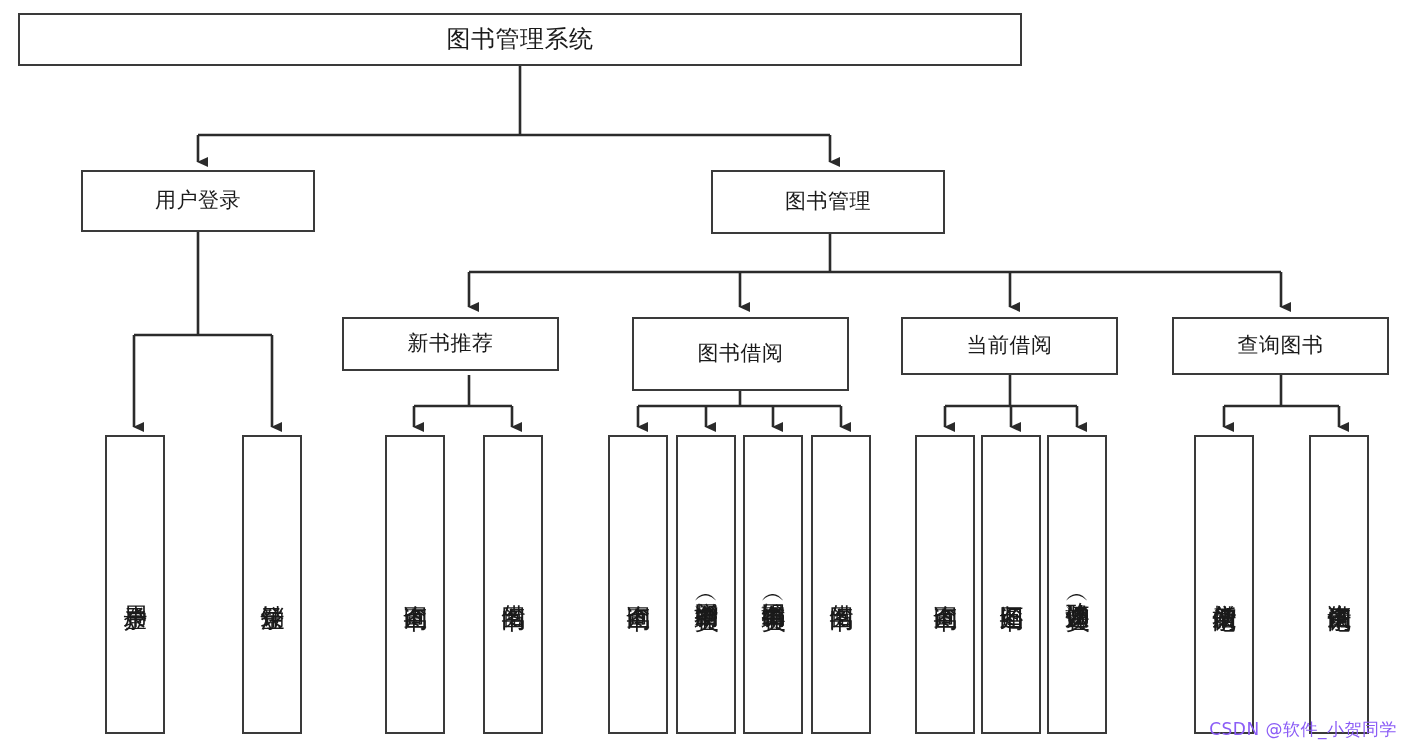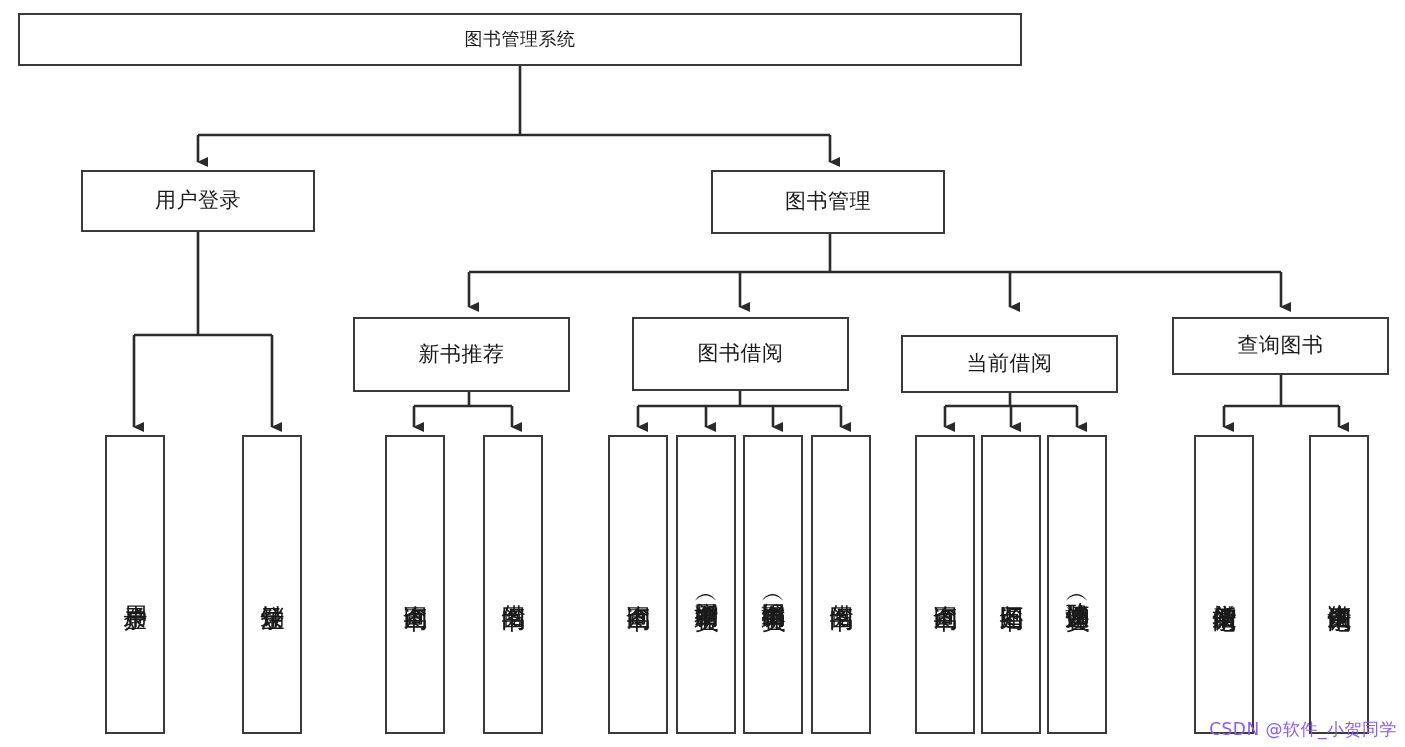--- a/index.html
+++ b/index.html
@@ -36,21 +36,21 @@
     display:block;
     text-align:center;
     line-height:1.12;
     letter-spacing:0.5px;
   }
   
   .node.h .label{
     writing-mode:horizontal-tb;
     font-size:21px;
   }
-  .node.root .label{ font-size:18px; }
+  .node.root .label{ font-size:24px; }
   
   .node.v{
     align-items:center;
     justify-content:center;
     padding-top:6px;
   }
   .node.v .label{
     writing-mode:vertical-rl;
     text-orientation:upright;
     font-size:24px;
@@ -128,27 +128,27 @@
     <span class="label">图书管理系统</span>
   </div>
 
   <div class="node h" style="left:81px; top:170px; width:234px; height:62px;">
     <span class="label">用户登录</span>
   </div>
   <div class="node h" style="left:711px; top:170px; width:234px; height:64px;">
     <span class="label">图书管理</span>
   </div>
 
-  <div class="node h" style="left:353px; top:317px; width:217px; height:75px;">
+  <div class="node h" style="left:342px; top:317px; width:217px; height:54px;">
     <span class="label">新书推荐</span>
   </div>
   <div class="node h" style="left:632px; top:317px; width:217px; height:74px;">
     <span class="label">图书借阅</span>
   </div>
-  <div class="node h" style="left:901px; top:335px; width:217px; height:58px;">
+  <div class="node h" style="left:901px; top:317px; width:217px; height:58px;">
     <span class="label">当前借阅</span>
   </div>
   <div class="node h" style="left:1172px; top:317px; width:217px; height:58px;">
     <span class="label">查询图书</span>
   </div>
 
   <div class="node v" style="left:105px; top:435px; width:60px; height:299px;">
     <span class="label">用户登录</span>
   </div>
   <div class="node v" style="left:242px; top:435px; width:60px; height:299px;">

